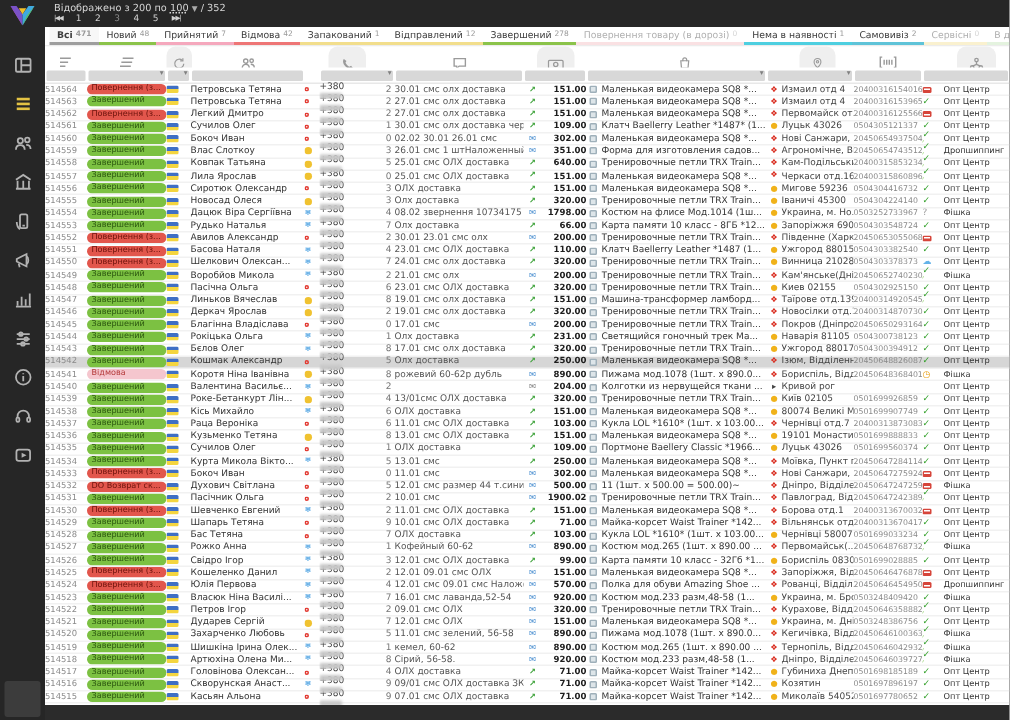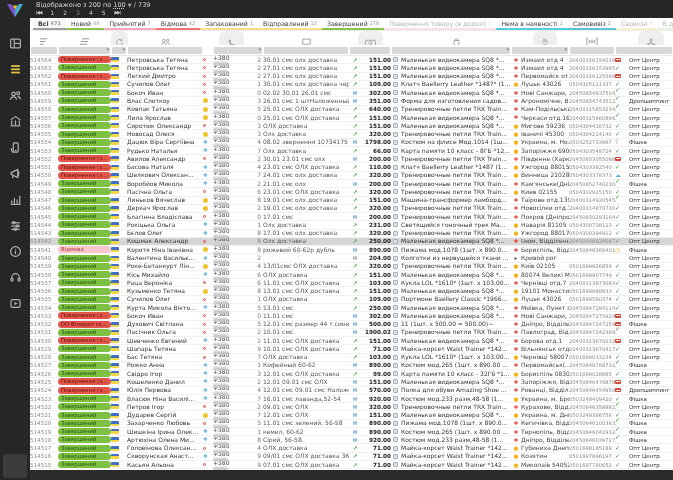--- a/index.html
+++ b/index.html
@@ -91,21 +91,21 @@
 </head>
 <body>
 
 <div class="app">
 
   <div class="topbar">
     <div class="shown">
       <span>Відображено з 200 по</span>
       <span class="val">100</span>
       <span class="caret">▼</span>
-      <span>/ 739</span>
+      <span>/ 352</span>
     </div>
     <div class="pager">
       <span class="end">|◀◀</span>
       <span id="pages" style="display:flex;gap:9px;">
           <span class="pg">1</span>
           <span class="pg">2</span>
           <span class="pg cur">3</span>
           <span class="pg">4</span>
           <span class="pg">5</span>
         </span>

